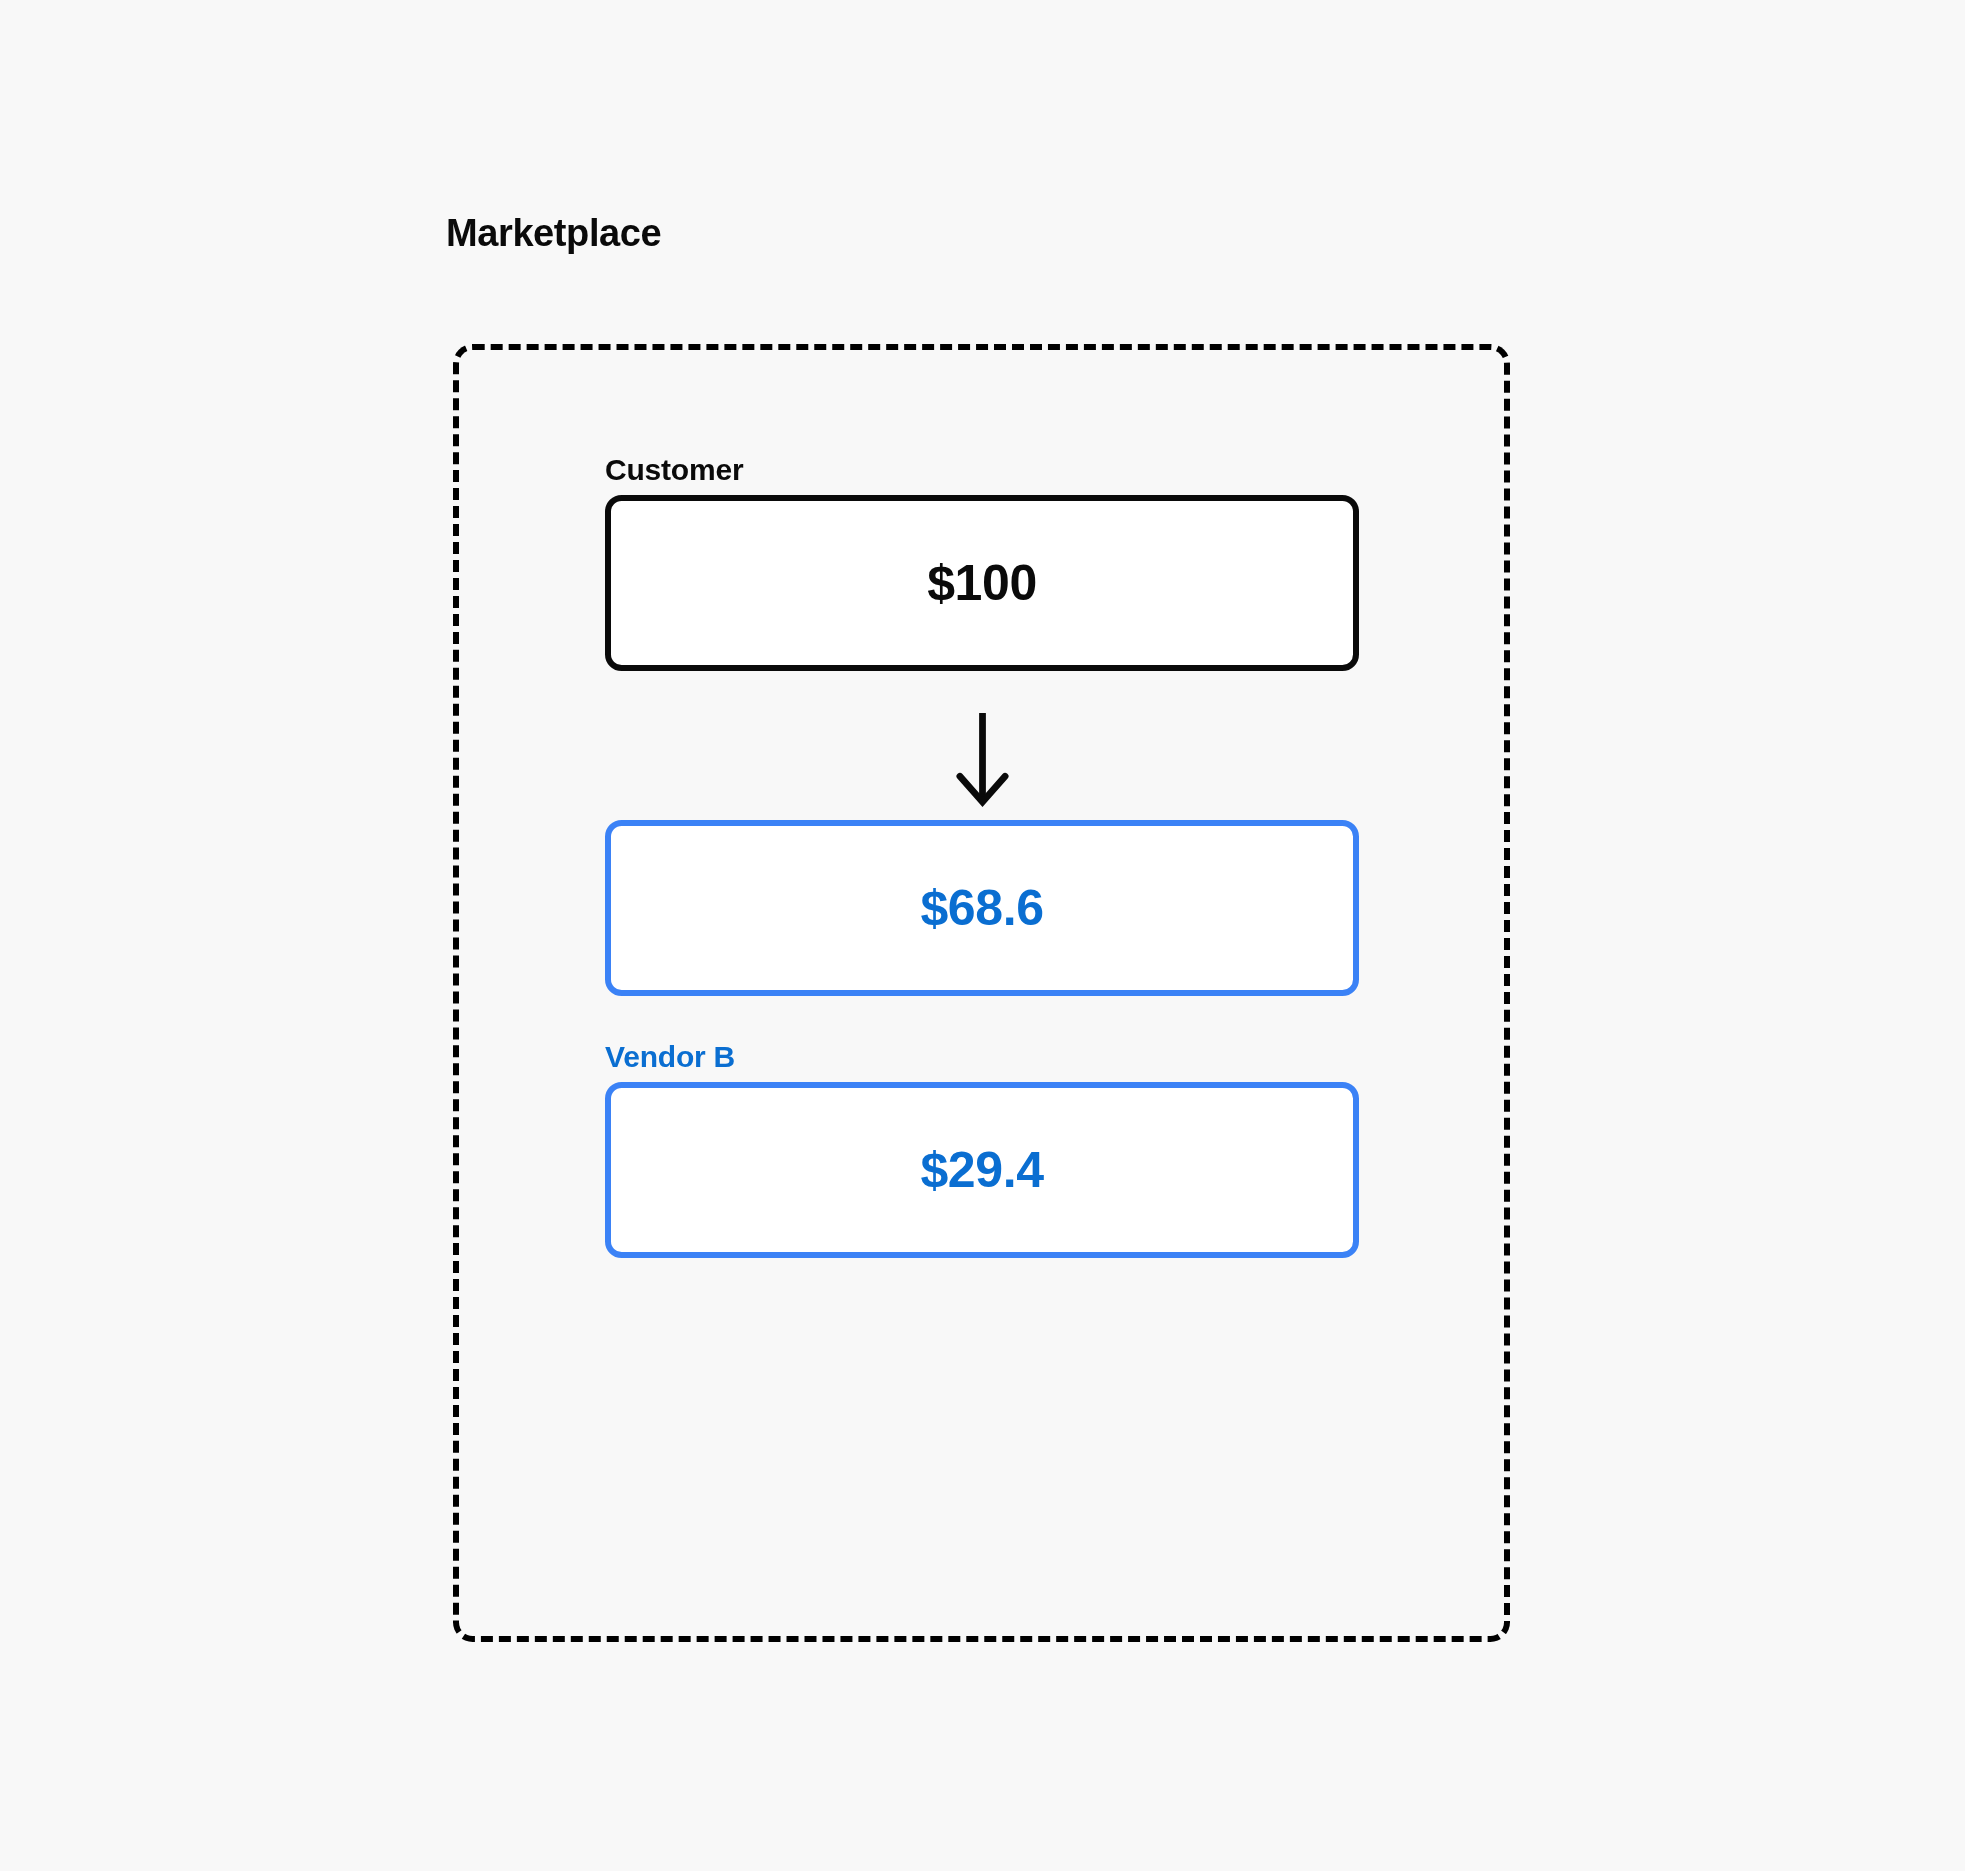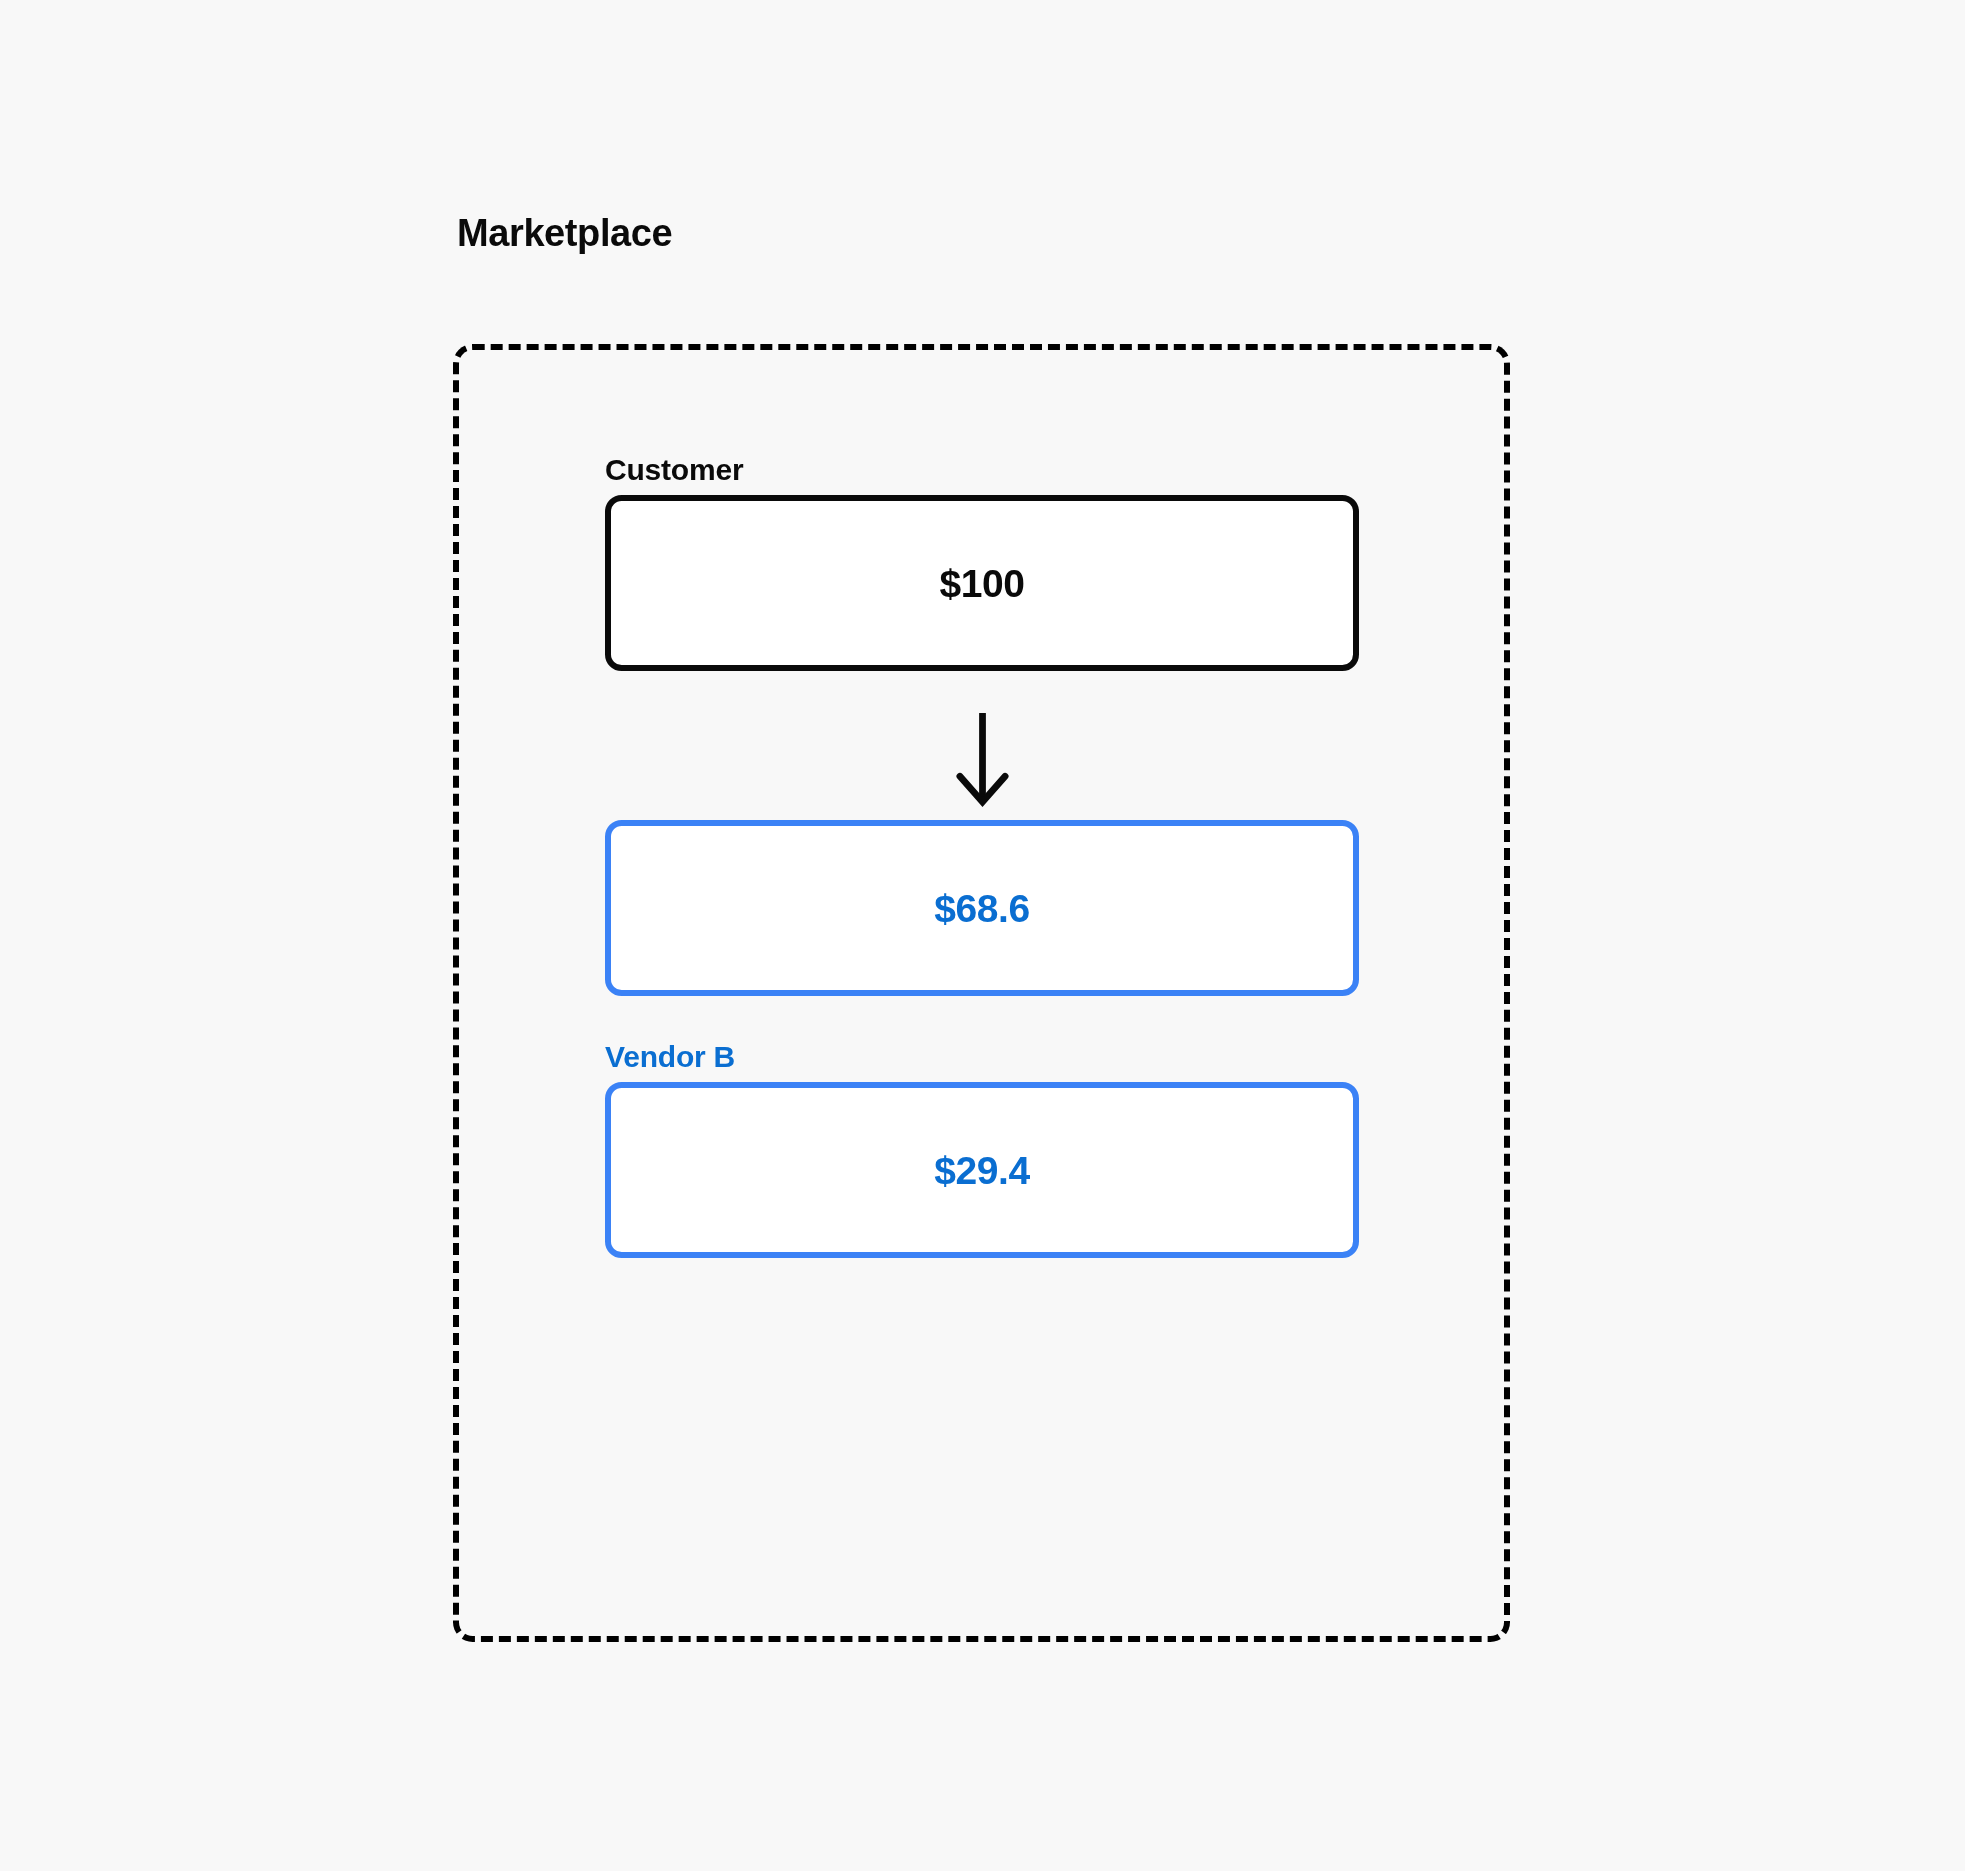--- a/index.html
+++ b/index.html
@@ -15,21 +15,21 @@
   }
   .canvas {
     position: relative;
     width: 1965px;
     height: 1871px;
   }
 
   
   .diagram-title {
     position: absolute;
-    left: 457px;
+    left: 446px;
     top: 214px;
     font-size: 38px;
     font-weight: bold;
     color: #0a0a0a;
     letter-spacing: -0.4px;
     line-height: 1;
     white-space: nowrap;
   }
 
   
@@ -72,21 +72,21 @@
     width: 754px;
     height: 176px;
     background: #ffffff;
     border-radius: 16.6px;
     display: flex;
     align-items: center;
     justify-content: center;
   }
 
   .node-value {
-    font-size: 39px;
+    font-size: 50px;
     font-weight: bold;
     letter-spacing: -0.4px;
     line-height: 1;
   }
 
   
   .theme-black .node-label { color: #0a0a0a; }
   .theme-black .node-box   { border: 6px solid #0a0a0a; }
   .theme-black .node-value { color: #0a0a0a; }
 

